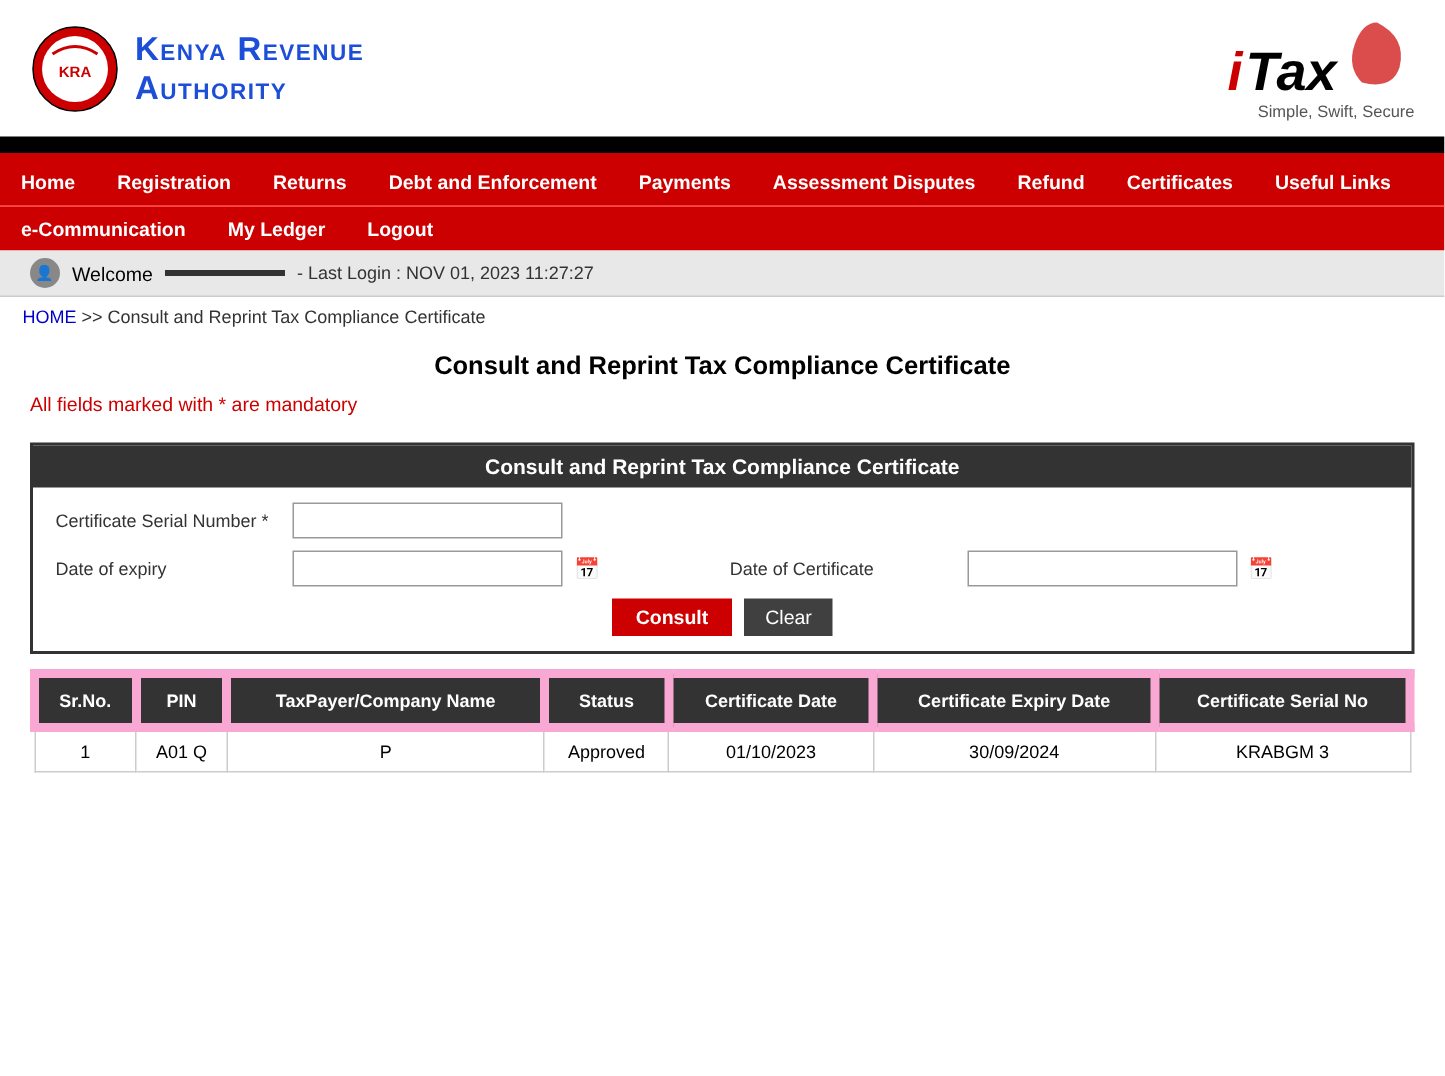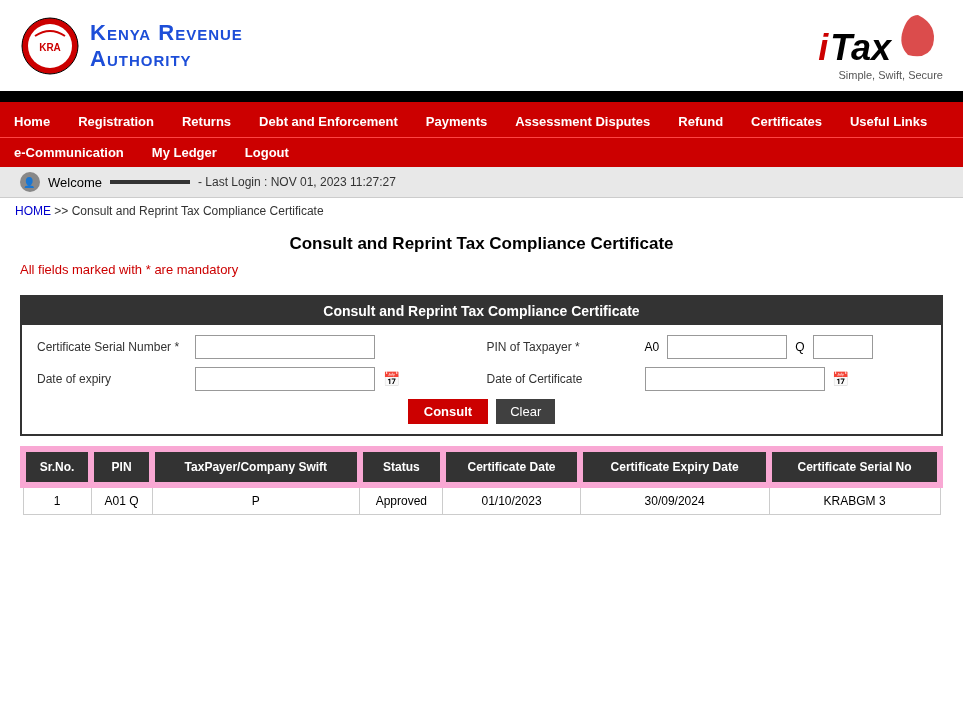--- a/index.html
+++ b/index.html
@@ -134,27 +134,20 @@
 
     <div class="form-section">
       <div class="form-section-title">Consult and Reprint Tax Compliance Certificate</div>
       <div class="form-body">
 
         <div class="form-row">
           <div class="form-col">
             <label class="form-label">Certificate Serial Number *</label>
             <input type="text" class="form-input form-input-short" value="" style="">
           </div>
-          <div class="form-col">
-            <label class="form-label">PIN of Taxpayer *</label>
-            <span style="font-size:12px;">A0</span>
-            <input type="text" class="form-input" style="width: 120px;" value="">
-            <span style="font-size:12px;">Q</span>
-            <input type="text" class="form-input" style="width: 60px;" value="">
-          </div>
         </div>
 
         <div class="form-row">
           <div class="form-col">
             <label class="form-label">Date of expiry</label>
             <input type="text" class="form-input form-input-short" value="" style="">
             <span class="cal-icon">📅</span>
           </div>
           <div class="form-col">
             <label class="form-label">Date of Certificate</label>
@@ -168,21 +161,21 @@
           <button class="btn-clear">Clear</button>
         </div>
       </div>
     </div>
 
     <table class="results-table">
       <thead>
         <tr>
           <th>Sr.No.</th>
           <th>PIN</th>
-          <th>TaxPayer/Company Swift</th>
+          <th>TaxPayer/Company Name</th>
           <th>Status</th>
           <th>Certificate Date</th>
           <th>Certificate Expiry Date</th>
           <th>Certificate Serial No</th>
         </tr>
       </thead>
       <tbody>
         <tr>
           <td>1</td>
           <td>

